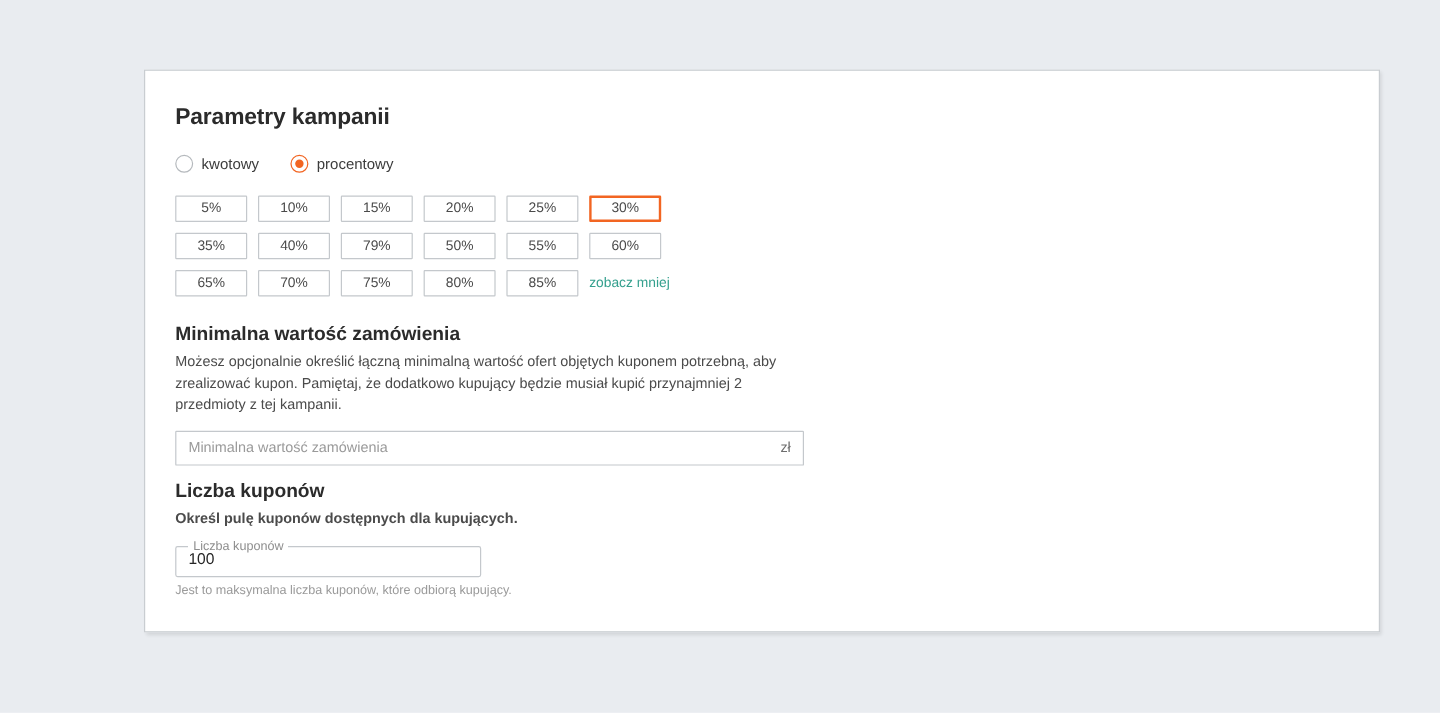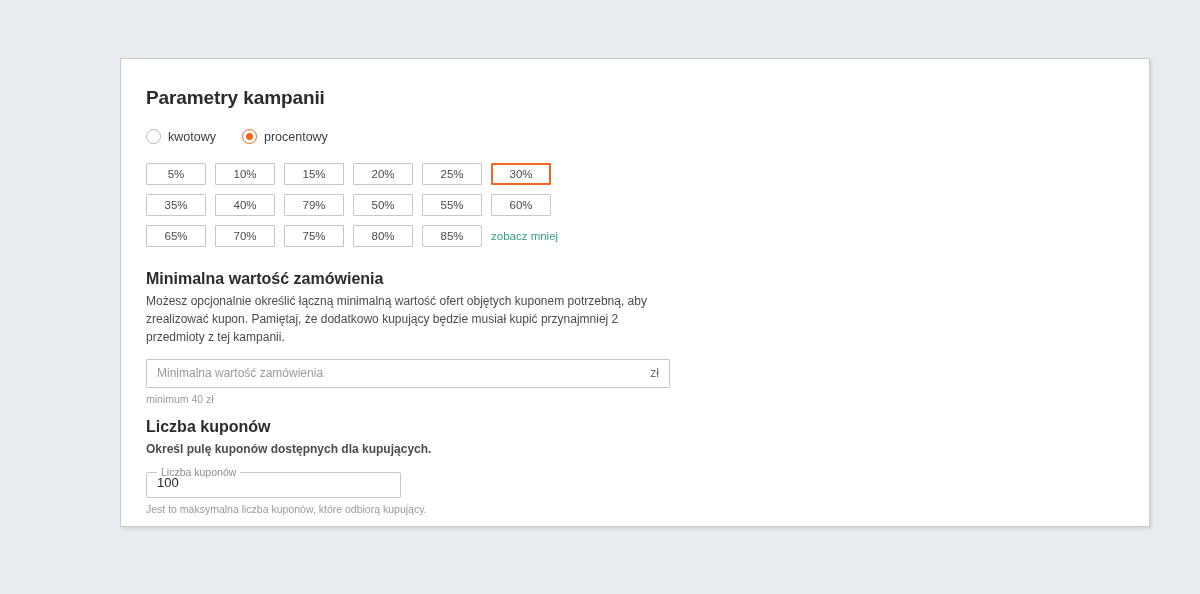--- a/index.html
+++ b/index.html
@@ -245,21 +245,20 @@
       <div class="link-more">zobacz mniej</div>
     </div>
 
     <h2 class="section-head big">Minimalna wartość zamówienia</h2>
     <p class="para">Możesz opcjonalnie określić łączną minimalną wartość ofert objętych kuponem potrzebną, aby zrealizować kupon. Pamiętaj, że dodatkowo kupujący będzie musiał kupić przynajmniej 2 przedmioty z tej kampanii.</p>
 
     <div class="input-plain">
       <span class="ph">Minimalna wartość zamówienia</span>
       <span class="suffix">zł</span>
     </div>
-    <p class="helper">minimum 40 zł</p>
 
     <div class="block">
       <h2 class="section-head big">Liczba kuponów</h2>
       <p class="para tight">Określ pulę kuponów dostępnych dla kupujących.</p>
 
       <div class="field-outlined">
         <fieldset>
           <legend>Liczba kuponów</legend>
         </fieldset>
         <span class="value">100</span>

